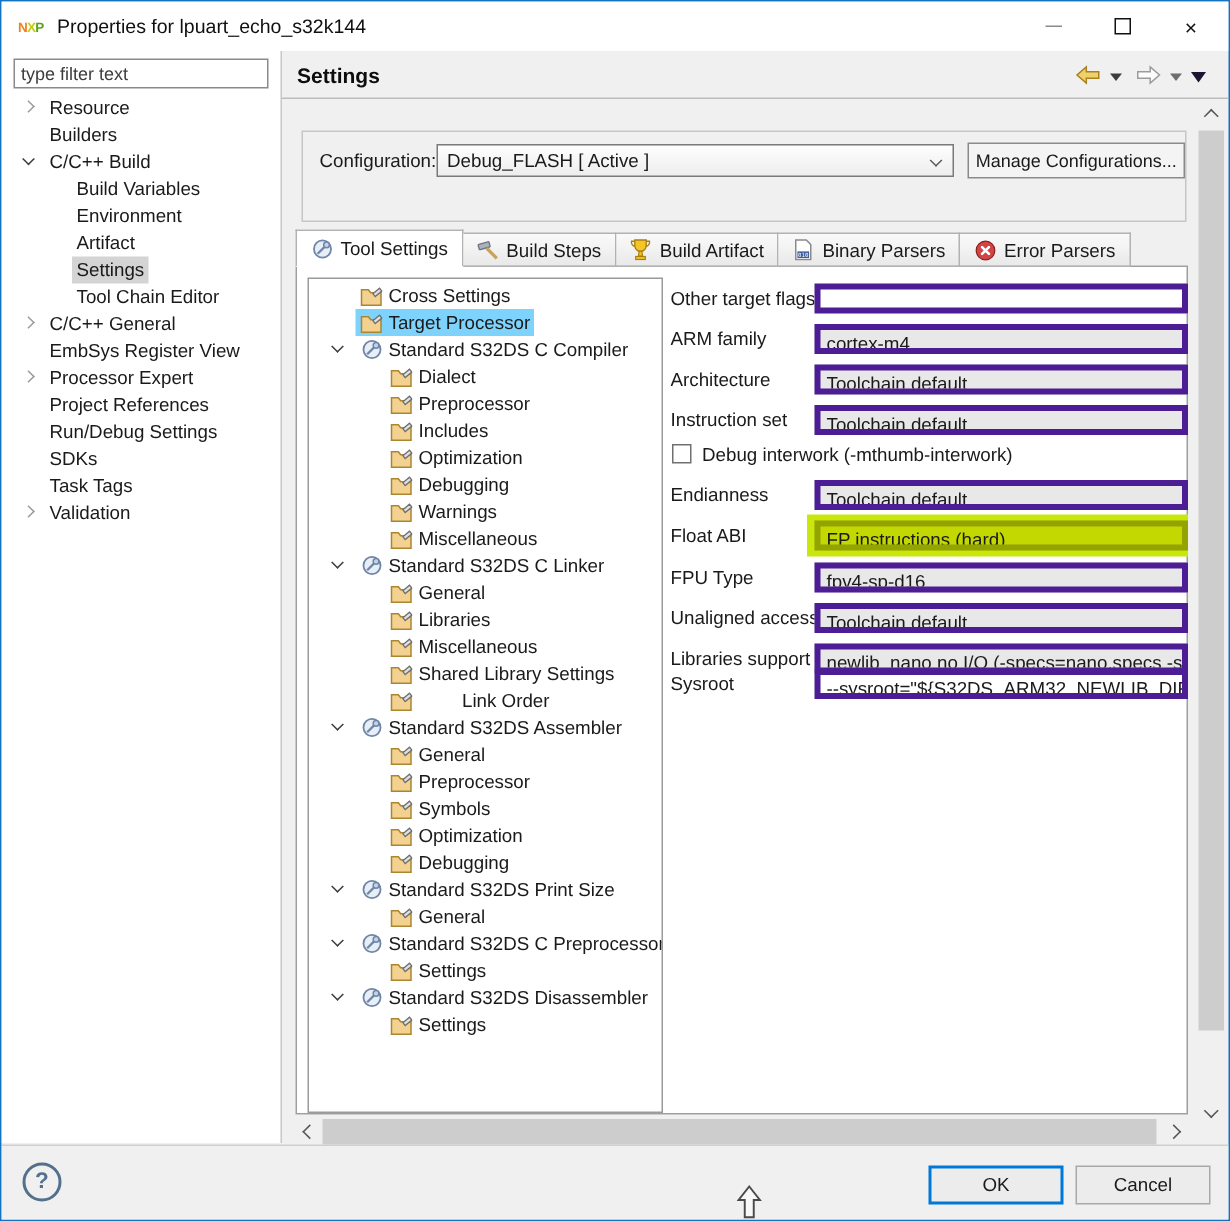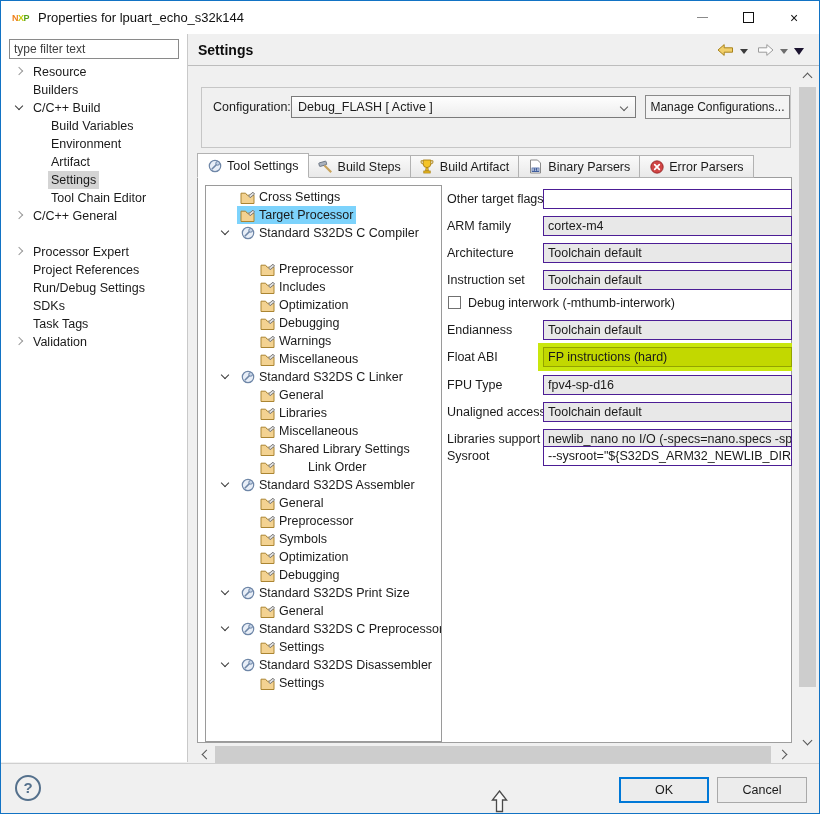--- a/index.html
+++ b/index.html
@@ -58,21 +58,21 @@
   .trow{position:absolute;left:0;width:100%;height:18px;}
   .trow .body{position:absolute;top:0;height:18px;display:flex;align-items:center;gap:4px;padding:0 3px;white-space:nowrap;}
   .trow.sel .body{background:#7dd3fc;text-align:center;}
   .trow .chev.collapsed,.trow .chev.expanded{left:16px;}
   .ticon{width:15px;height:15px;display:inline-flex;align-items:center;justify-content:center;}
 
   
   .form{position:absolute;left:446px;top:184px;width:345px;height:557px;overflow:hidden;z-index:2;}
   .frow{position:absolute;left:0;width:345px;height:20px;}
   .flabel{position:absolute;left:0;top:0;width:96px;line-height:20px;white-space:nowrap;}
-  .ffield{position:absolute;left:96px;top:0;width:249px;height:20px;border:1px solid #4c1d95;line-height:18px;padding:0 4px;white-space:nowrap;overflow:hidden;}
+  .ffield{position:absolute;left:96px;top:0;width:249px;height:20px;border:4px solid #4c1d95;line-height:18px;padding:0 4px;white-space:nowrap;overflow:hidden;}
   .f-text{background:#fff;}
   .f-select{background:#e8e8e8;}
   .hl{position:absolute;left:91px;width:254px;height:28px;background:#c9e70d;}
   .ffield.hl-field{background:#c2d800;border-color:#93a300;}
   .cbox{position:absolute;left:1px;top:3px;width:13px;height:13px;border:1px solid #707070;background:#fff;}
   .cb-label{position:absolute;left:21px;top:0;line-height:20px;white-space:nowrap;}
 
   
   .vscroll{position:absolute;left:798px;top:66px;width:17px;height:696px;background:#f0f0f0;}
   .vthumb{position:absolute;left:0;top:20px;width:17px;height:600px;background:#cdcdcd;}
@@ -141,20 +141,23 @@
         </div>
         <div class="srow sel" style="top: 108px;">
           <span class="lbl" style="left: 47px;">Settings</span>
         </div>
         <div class="srow" style="top: 126px;">
           <span class="lbl" style="left: 47px;">Tool Chain Editor</span>
         </div>
         <div class="srow" style="top: 144px;">
           <span class="chev collapsed"></span>
           <span class="lbl" style="left: 29px;">C/C++ General</span>
+        </div>
+        <div class="srow" style="top: 162px;">
+          <span class="lbl" style="left: 29px;">EmbSys Register View</span>
         </div>
         <div class="srow" style="top: 180px;">
           <span class="chev collapsed"></span>
           <span class="lbl" style="left: 29px;">Processor Expert</span>
         </div>
         <div class="srow" style="top: 216px;">
           <span class="lbl" style="left: 29px;">Run/Debug Settings</span>
         </div>
         <div class="srow" style="top: 198px;">
           <span class="lbl" style="left: 29px;">Project References</span>
@@ -274,20 +277,31 @@
           <span class="ticon">
             <svg width="14" height="14" viewBox="0 0 14 14">
               <circle cx="7" cy="7" r="5.7" fill="#e8eef7" stroke="#6e86a7" stroke-width="1.2"></circle>
               <path d="M3.8 10.2 8.9 5.1" stroke="#6e86a7" stroke-width="1.5"></path>
               <circle cx="9.7" cy="4.3" r="1.9" fill="#c3d2e6" stroke="#6e86a7" stroke-width="1"></circle>
             </svg>
           </span>
           <span>Standard S32DS C Compiler</span>
         </span>
       </div>
+      <div class="trow" style="top: 56px;">
+        <span class="body" style="left: 51px;">
+          <span class="ticon">
+            <svg width="15" height="13" viewBox="0 0 15 13">
+              <path d="M1 12.5V2.2h4.6l1.5 2H14v8.3z" fill="#f3d291" stroke="#ab8532" stroke-width="1"></path>
+              <path d="M8.6 4.8 13 1.2l1.6 1.9-4.5 3.6z" fill="#e0e0e0" stroke="#6f6f6f" stroke-width="0.9"></path>
+            </svg>
+          </span>
+          <span>Dialect</span>
+        </span>
+      </div>
       <div class="trow" style="top: 74px;">
         <span class="body" style="left: 51px;">
           <span class="ticon">
             <svg width="15" height="13" viewBox="0 0 15 13">
               <path d="M1 12.5V2.2h4.6l1.5 2H14v8.3z" fill="#f3d291" stroke="#ab8532" stroke-width="1"></path>
               <path d="M8.6 4.8 13 1.2l1.6 1.9-4.5 3.6z" fill="#e0e0e0" stroke="#6f6f6f" stroke-width="0.9"></path>
             </svg>
           </span>
           <span>Preprocessor</span>
         </span>

